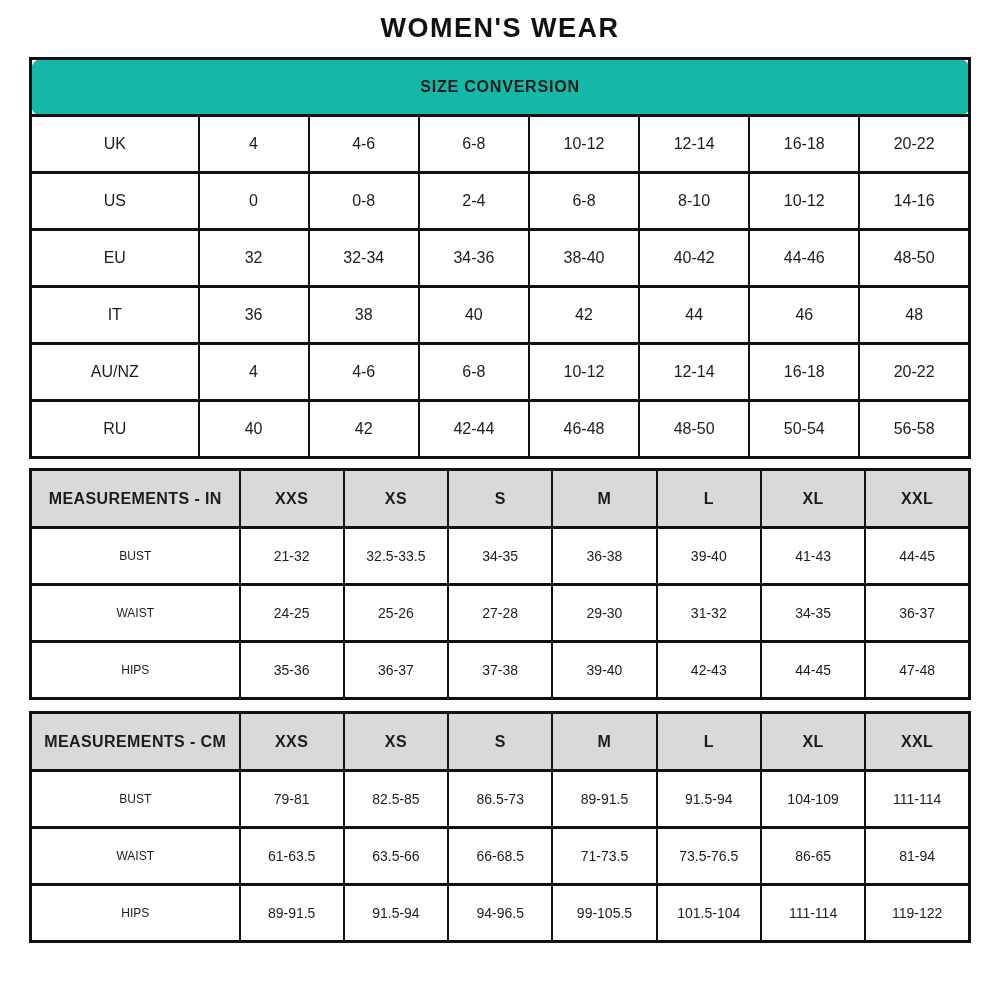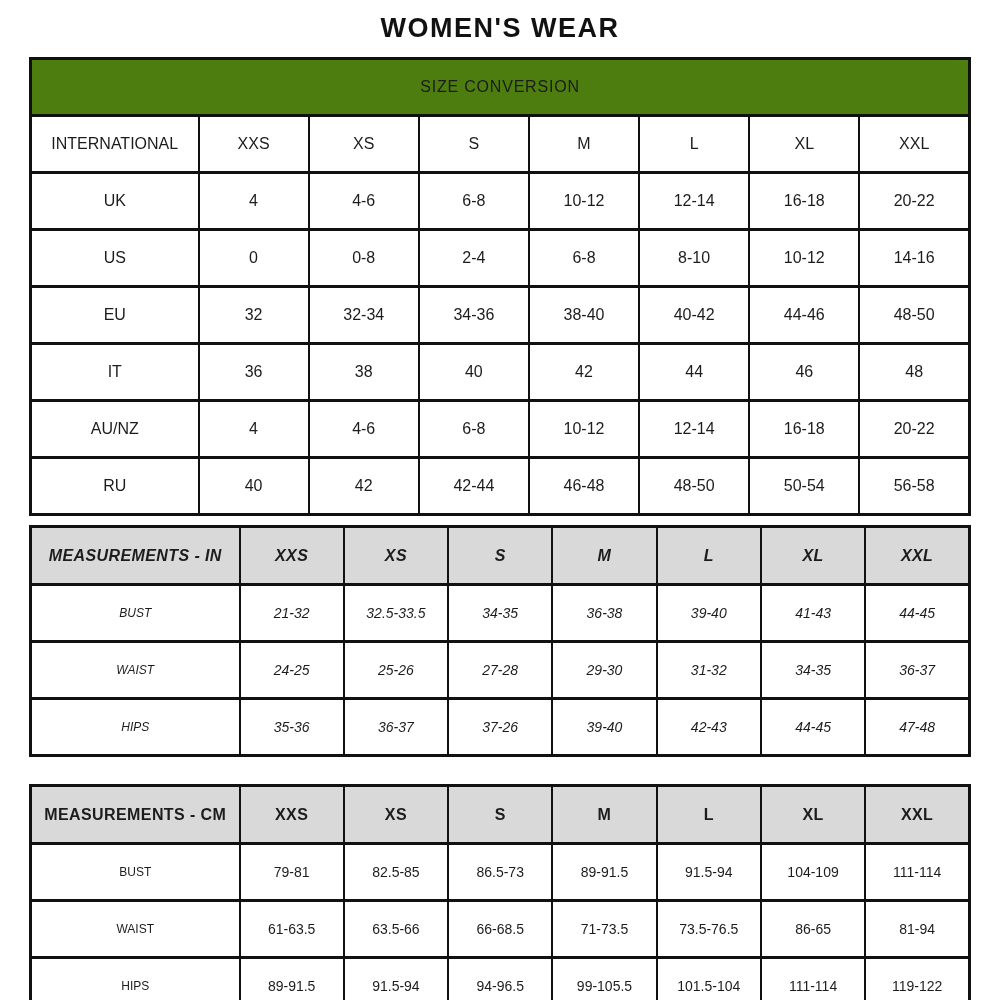--- a/index.html
+++ b/index.html
@@ -30,25 +30,26 @@
     border-style: solid;
     border-color: #111;
     border-width: 3px 2px;
     text-align: center;
     vertical-align: middle;
     font-size: 16px;
     background: #ffffff;
   }
   
   tr.caption-row td {
-    background: #4d7c0f;
-    font-weight: 400;
+    background: #14b8a6;
+    font-weight: 700;
     font-size: 16px;
     letter-spacing: 0.8px;
     height: 51px;
+    border-radius: 11px;
   }
   
   table.t-conv tr { height: 57px; }
   table.t-conv td.row-label, table.t-conv td { font-size: 16px; }
   
   table.t-meas tr.header-row td {
     background: #d9d9d9;
     font-weight: 700;
     font-size: 16px;
     letter-spacing: 0.4px;
@@ -73,30 +74,20 @@
         <col>
         <col>
         <col>
         <col>
         <col>
     </colgroup>
     <tbody>
       <tr class="caption-row">
         <td colspan="8">SIZE CONVERSION</td>
       </tr>
-      <tr class="header-row">
-        <td class="row-label">INTERNATIONAL</td>
-        <td>XXS</td>
-        <td>XS</td>
-        <td>S</td>
-        <td>M</td>
-        <td>L</td>
-        <td>XL</td>
-        <td>XXL</td>
-      </tr>
       <tr class="data-row">
         <td class="row-label">UK</td>
         <td class="data-cell">4</td>
         <td class="data-cell">4-6</td>
         <td class="data-cell">6-8</td>
         <td class="data-cell">10-12</td>
         <td class="data-cell">12-14</td>
         <td class="data-cell">16-18</td>
         <td class="data-cell">20-22</td>
       </tr>
@@ -146,21 +137,21 @@
         <td class="data-cell">42</td>
         <td class="data-cell">42-44</td>
         <td class="data-cell">46-48</td>
         <td class="data-cell">48-50</td>
         <td class="data-cell">50-54</td>
         <td class="data-cell">56-58</td>
       </tr>
     </tbody>
   </table>
 
-  <table class="chart t-meas" style="margin-bottom:27px;font-style:italic;">
+  <table class="chart t-meas" style="margin-bottom:11px;">
     <colgroup>
       <col style="width:209px">
         <col>
         <col>
         <col>
         <col>
         <col>
         <col>
         <col>
     </colgroup>
@@ -192,21 +183,21 @@
         <td class="data-cell">27-28</td>
         <td class="data-cell">29-30</td>
         <td class="data-cell">31-32</td>
         <td class="data-cell">34-35</td>
         <td class="data-cell">36-37</td>
       </tr>
       <tr class="data-row">
         <td class="row-label">HIPS</td>
         <td class="data-cell">35-36</td>
         <td class="data-cell">36-37</td>
-        <td class="data-cell">37-26</td>
+        <td class="data-cell">37-38</td>
         <td class="data-cell">39-40</td>
         <td class="data-cell">42-43</td>
         <td class="data-cell">44-45</td>
         <td class="data-cell">47-48</td>
       </tr>
     </tbody>
   </table>
 
   <table class="chart t-meas">
     <colgroup>

